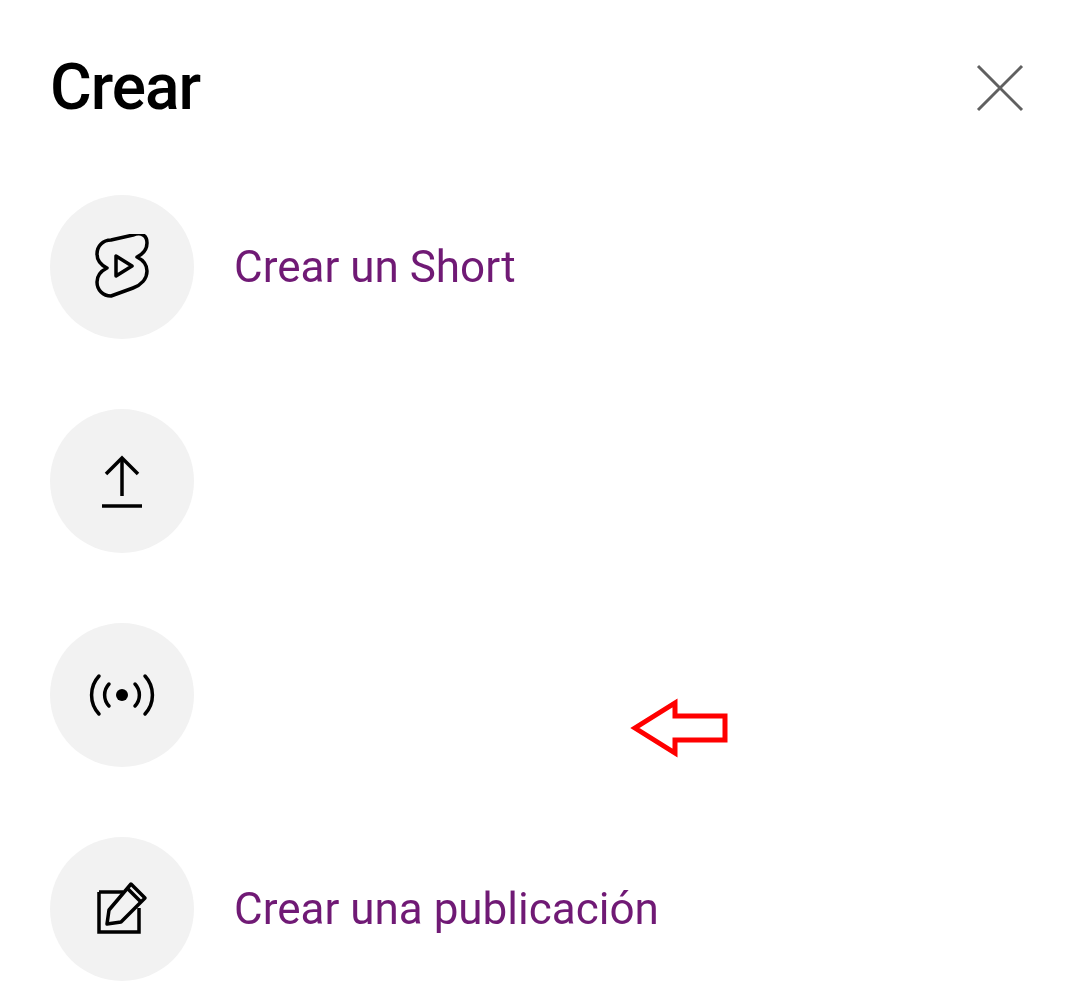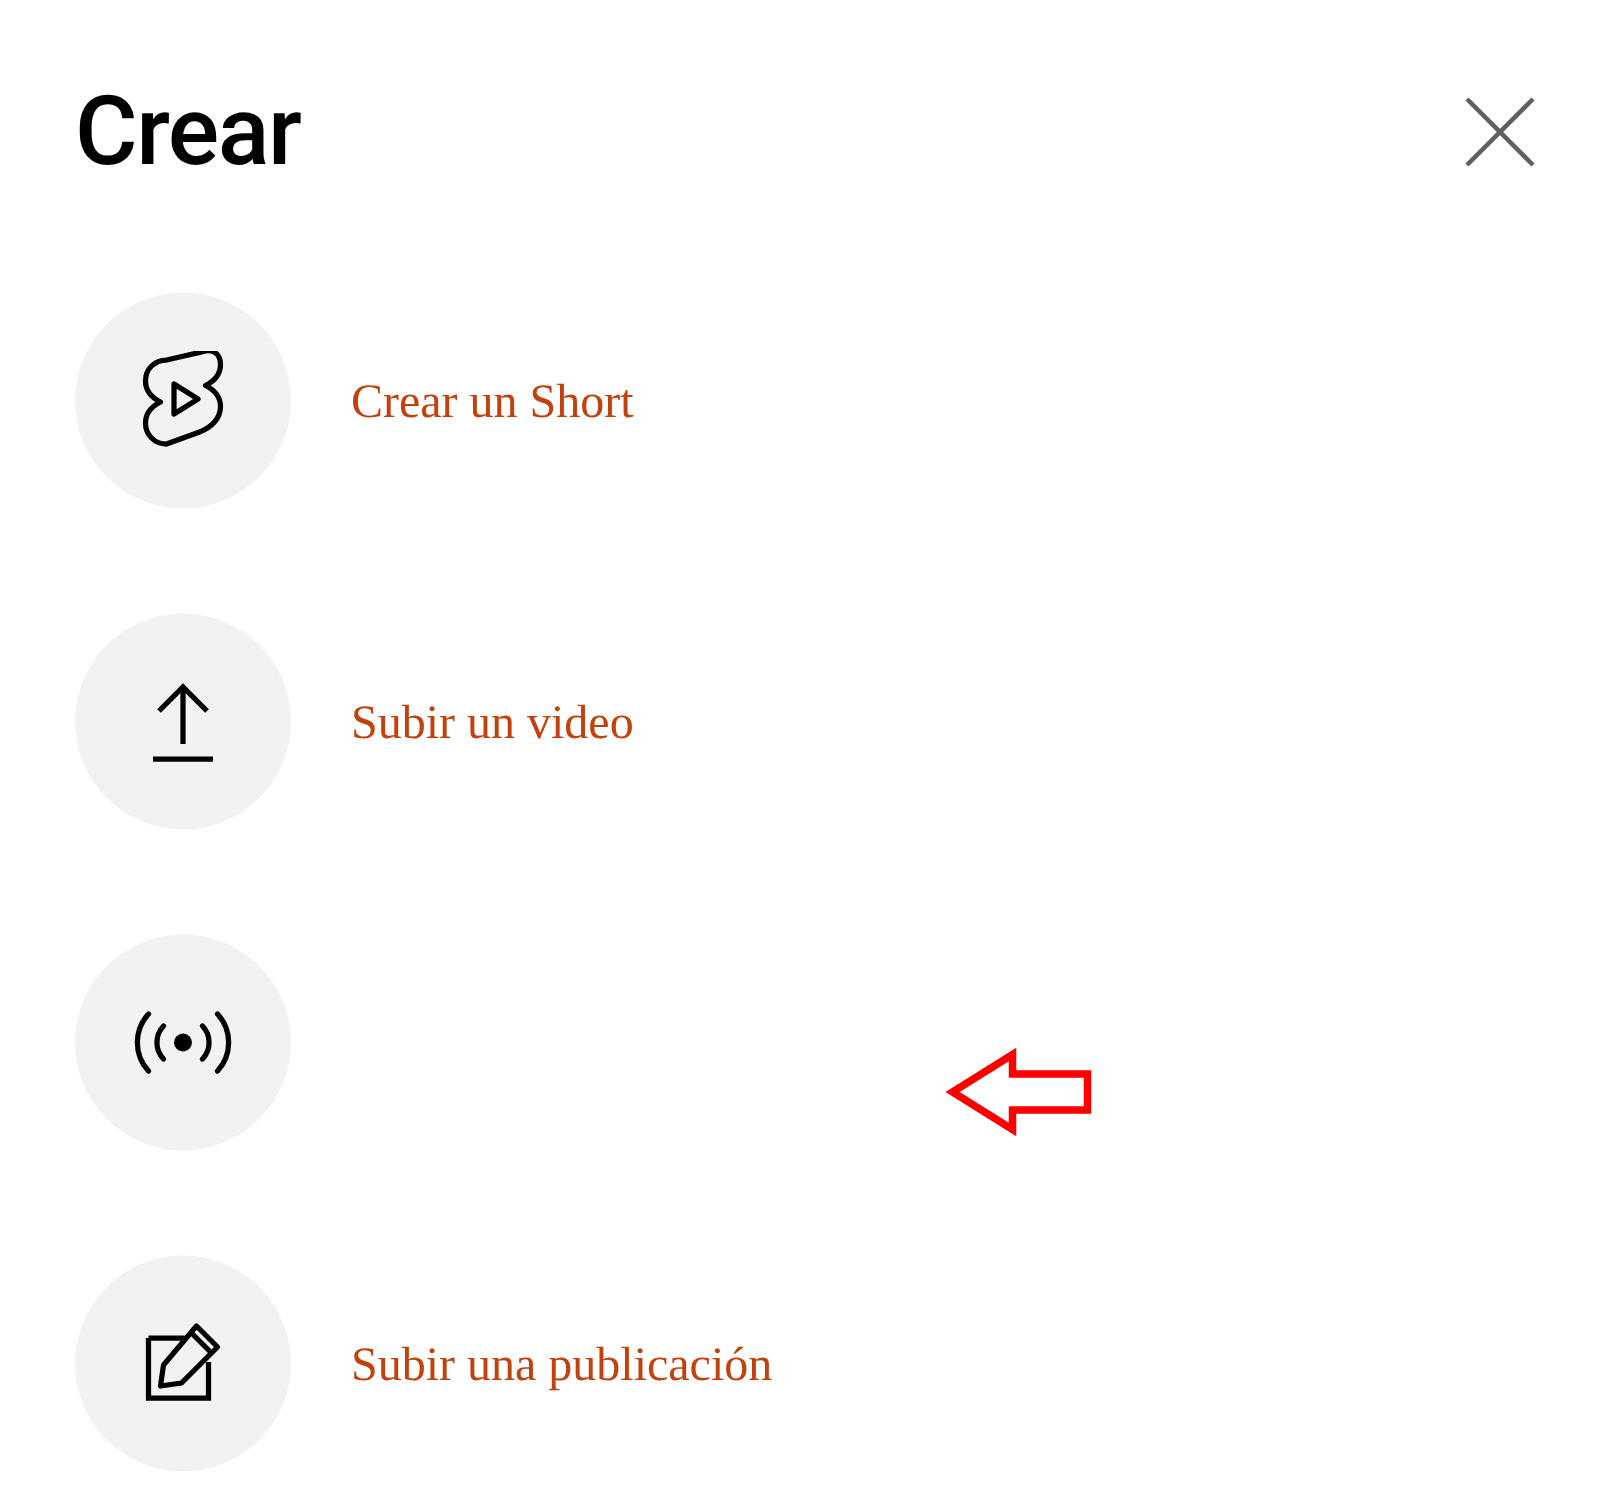--- a/index.html
+++ b/index.html
@@ -58,24 +58,23 @@
       width: 144px;
       height: 144px;
       border-radius: 50%;
       background: #f2f2f2;
       display: flex;
       align-items: center;
       justify-content: center;
       flex-shrink: 0;
     }
     .item-label {
-      font-size: 32px;
+      font-size: 44px;
       font-weight: 400;
-      color: #c2410c;
-      font-family: Liberation Serif, serif;
+      color: #701a75;
     }
     .arrow-annotation {
       position: absolute;
       left: 630px;
       top: 698px;
       pointer-events: none;
     }
   </style>
 </head>
 <body>
@@ -104,21 +103,20 @@
     </div>
 
     <div class="menu-item">
       <div class="icon-circle">
         <svg width="52" height="58" viewBox="0 0 52 58">
           <line x1="26" y1="44" x2="26" y2="6" stroke="#000000" stroke-width="3.5"></line>
           <polyline points="10,22 26,6 42,22" fill="none" stroke="#000000" stroke-width="3.5" stroke-linecap="butt"></polyline>
           <line x1="6" y1="54" x2="46" y2="54" stroke="#000000" stroke-width="3.5"></line>
         </svg>
       </div>
-      <span class="item-label">Subir un video</span>
     </div>
 
     <div class="menu-item">
       <div class="icon-circle">
         <svg width="70" height="50" viewBox="0 0 70 50">
           <circle cx="35" cy="25" r="6" fill="#000000"></circle>
           <path d="M 22 14 A 16 16 0 0 0 22 36" fill="none" stroke="#000000" stroke-width="3.5" stroke-linecap="round"></path>
           <path d="M 48 14 A 16 16 0 0 1 48 36" fill="none" stroke="#000000" stroke-width="3.5" stroke-linecap="round"></path>
           <path d="M 12 6 A 28 28 0 0 0 12 44" fill="none" stroke="#000000" stroke-width="3.5" stroke-linecap="round"></path>
           <path d="M 58 6 A 28 28 0 0 1 58 44" fill="none" stroke="#000000" stroke-width="3.5" stroke-linecap="round"></path>
@@ -128,21 +126,21 @@
 
     <div class="menu-item">
       <div class="icon-circle">
         <svg width="62" height="62" viewBox="0 0 62 62">
           <path d="M 8 14 L 8 54 L 48 54 L 48 30" fill="none" stroke="#000000" stroke-width="3.5"></path>
           <path d="M 8 14 L 32 14" fill="none" stroke="#000000" stroke-width="3.5"></path>
           <path d="M 40 6 L 54 20 L 30 44 L 16 46 L 18 32 Z" fill="none" stroke="#000000" stroke-width="3.5" stroke-linejoin="round"></path>
           <line x1="36" y1="10" x2="50" y2="24" stroke="#000000" stroke-width="3.5"></line>
         </svg>
       </div>
-      <span class="item-label">Subir una publicación</span>
+      <span class="item-label">Crear una publicación</span>
     </div>
 
   </div>
 </div>
 
 <svg class="arrow-annotation" width="100" height="60" viewBox="0 0 100 60">
   <path d="M 95 18 L 45 18 L 45 5 L 5 30 L 45 55 L 45 42 L 95 42 Z" fill="none" stroke="#ff0000" stroke-width="5" stroke-linejoin="miter"></path>
 </svg>
 
 </body></html>

